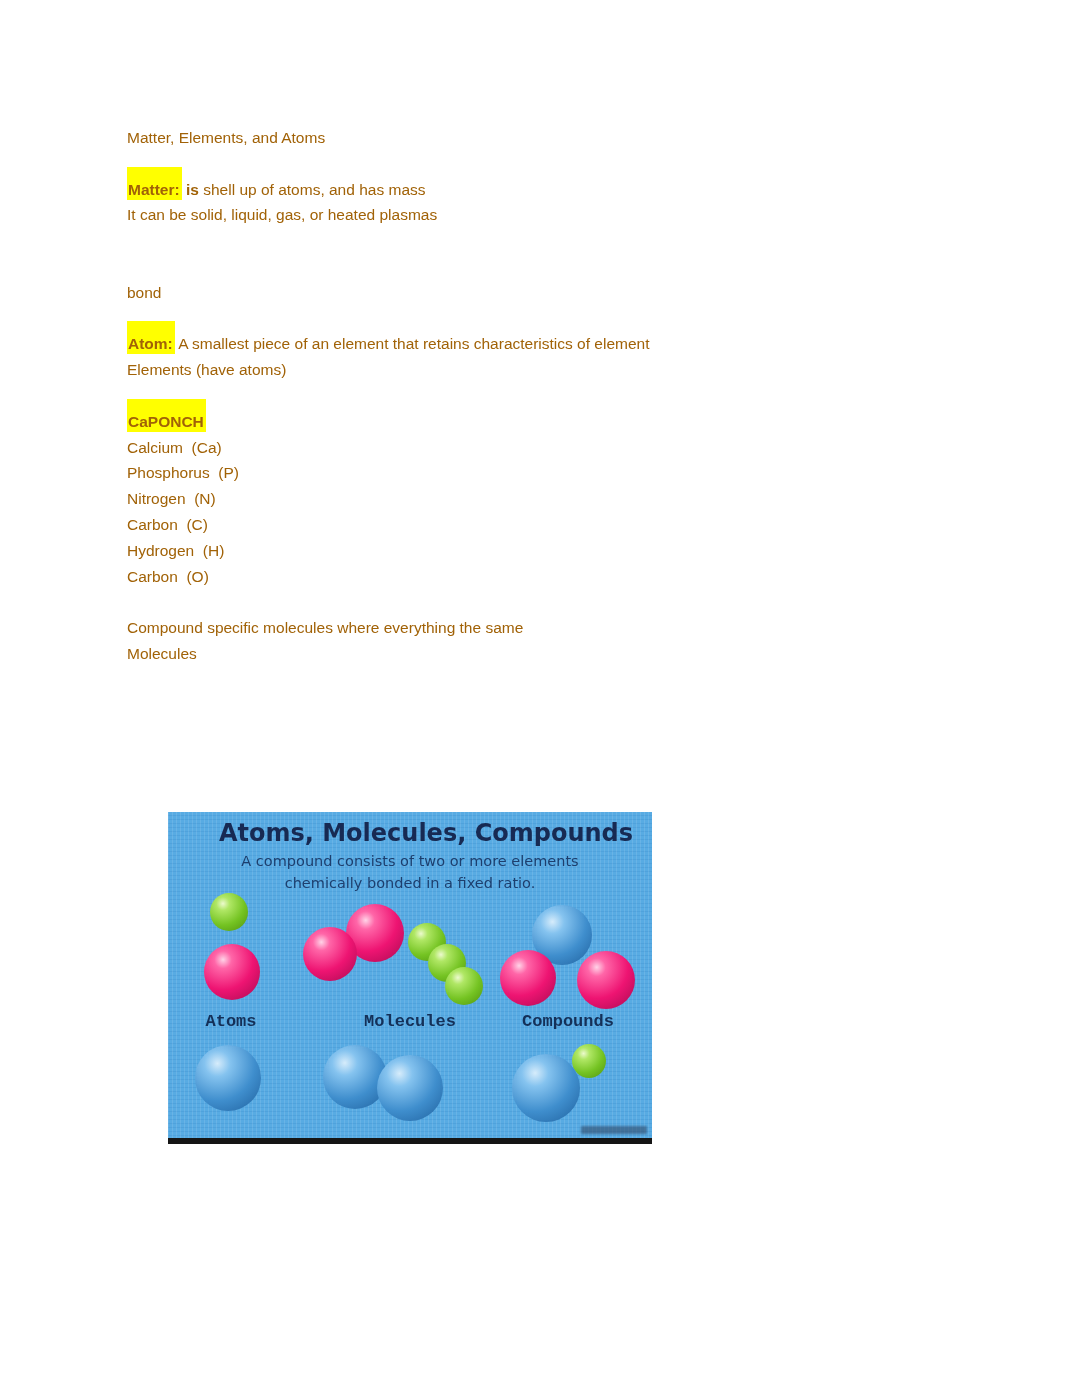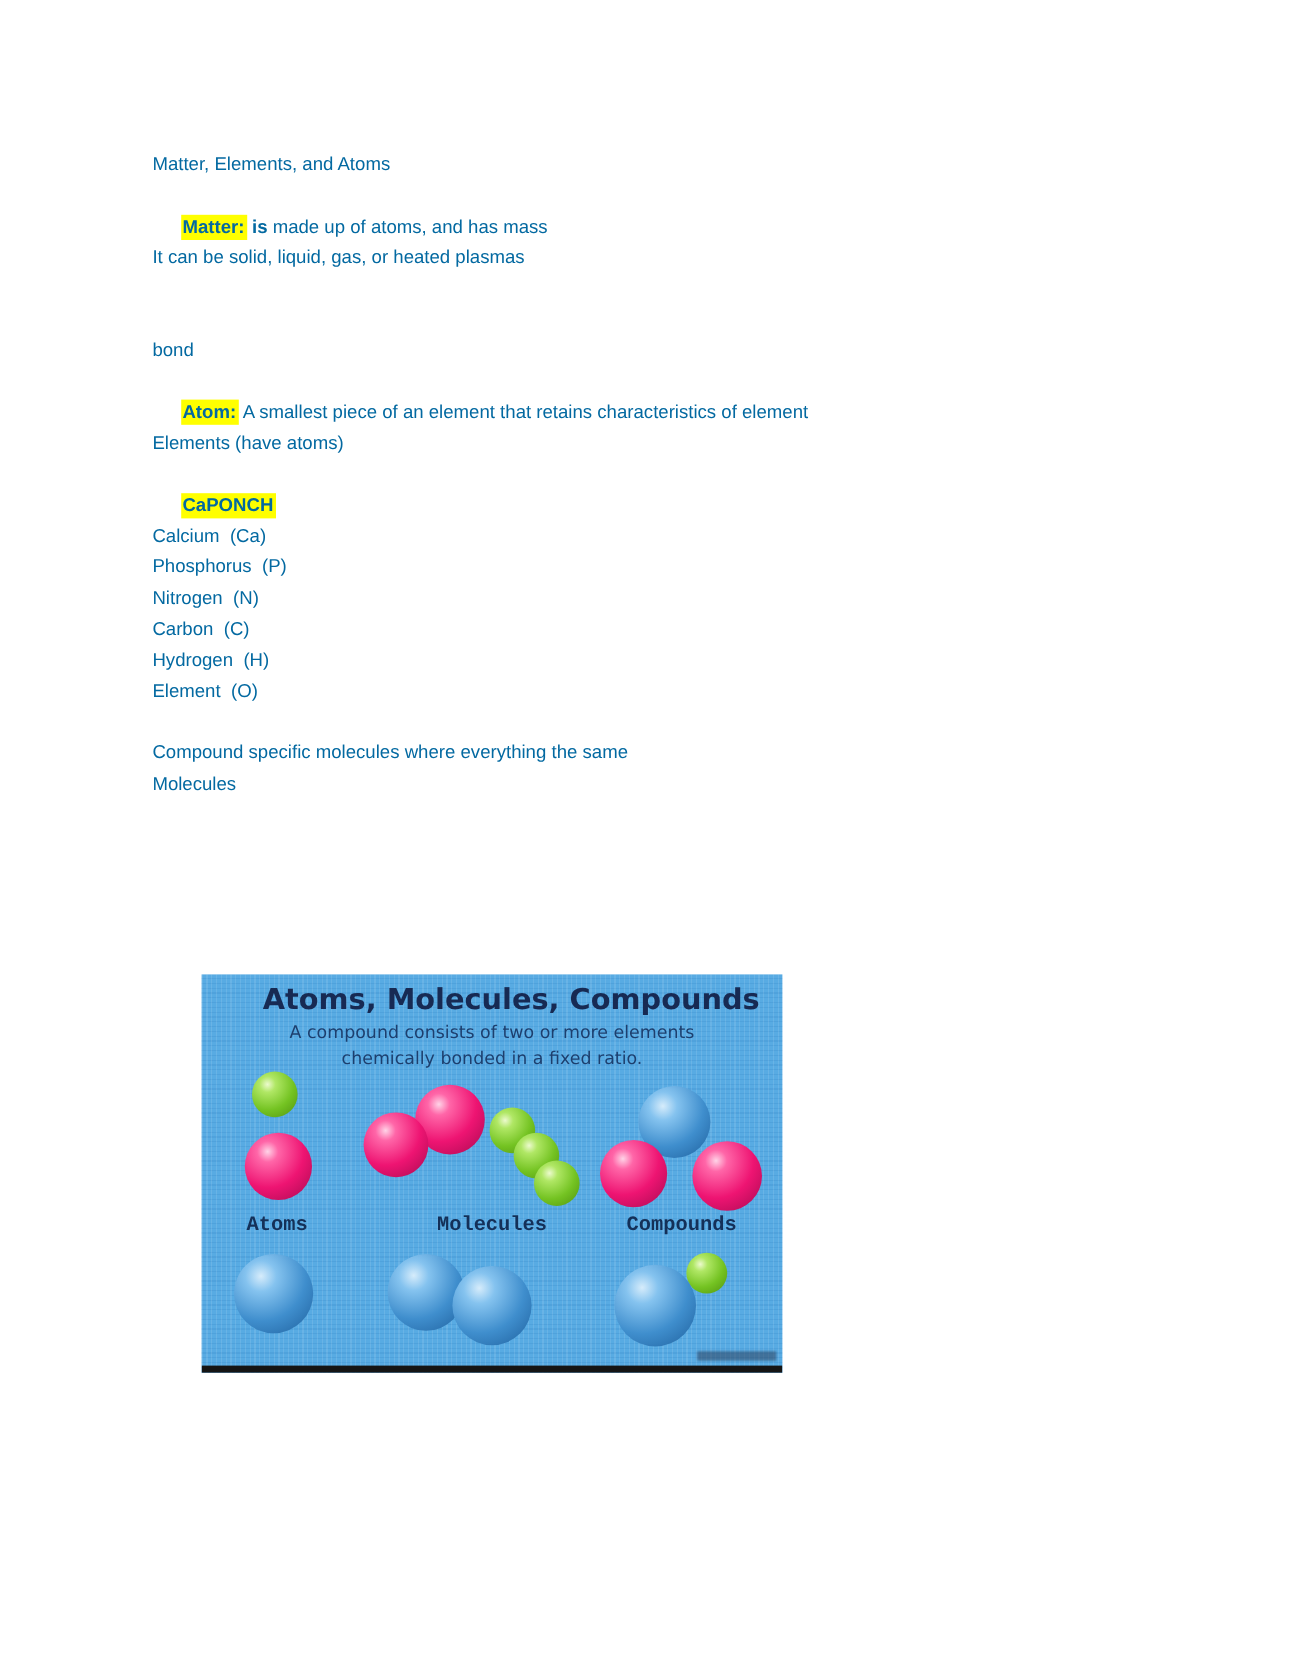--- a/index.html
+++ b/index.html
@@ -9,27 +9,27 @@
     position: relative;
     font-family: "Liberation Sans", sans-serif;
     overflow: hidden;
   }
 
   
   .doc {
     position: absolute;
     left: 127px; top: 125px;
     width: 826px;
-    color: #0369a1;
+    color: #a16207;
     font-size: 15.5px;
     line-height: 25.8px;
   }
   .para { margin: 0 0 25.8px 0; }
   .para span { white-space: pre-wrap; }
-  .hl { background: #ffff00; padding: 2px 2px 2px 1px; margin-left: 24px; }
+  .hl { background: #ffff00; padding: 14px 2px 2px 1px; }
   .b  { font-weight: bold; }
 
   
   .figure {
     position: absolute;
     left: 128px; top: 796px;
     width: 484px; height: 332px;
     background-color: #58abe3;
     background-image:
       repeating-linear-gradient(90deg, rgba(255,255,255,0.10) 0 1px, transparent 1px 4px),
@@ -87,28 +87,28 @@
     width: 100%; height: 6px;
     background: #151515;
   }
 </style>
 </head>
 <body>
 
 <div class="doc">
   <p class="para"><span>Matter, Elements, and Atoms</span></p>
 
-  <p class="para"><span class="hl b">Matter:</span><span class="b"> is</span><span> made up of atoms, and has mass</span><br><span>It can be solid, liquid, gas, or heated plasmas</span></p>
+  <p class="para"><span class="hl b">Matter:</span><span class="b"> is</span><span> shell up of atoms, and has mass</span><br><span>It can be solid, liquid, gas, or heated plasmas</span></p>
 
   <p class="para"><br><span>bond</span></p>
 
 
   <p class="para"><span class="hl b">Atom:</span><span> A smallest piece of an element that retains characteristics of element</span><br><span>Elements (have atoms)</span></p>
 
-  <p class="para"><span class="hl b">CaPONCH</span><br><span>Calcium  (Ca)</span><br><span>Phosphorus  (P)</span><br><span>Nitrogen  (N)</span><br><span>Carbon  (C)</span><br><span>Hydrogen  (H)</span><br><span>Element  (O)</span></p>
+  <p class="para"><span class="hl b">CaPONCH</span><br><span>Calcium  (Ca)</span><br><span>Phosphorus  (P)</span><br><span>Nitrogen  (N)</span><br><span>Carbon  (C)</span><br><span>Hydrogen  (H)</span><br><span>Carbon  (O)</span></p>
 
 
   <p class="para"><span>Compound specific molecules where everything the same</span><br><span>Molecules</span></p>
 </div>
 
 <figure class="figure">
   <div class="fig-title">Atoms, Molecules, Compounds</div>
   <div class="fig-sub l2">chemically bonded in a fixed ratio.</div>
   <div class="fig-sub l1">A compound consists of two or more elements</div>
 

